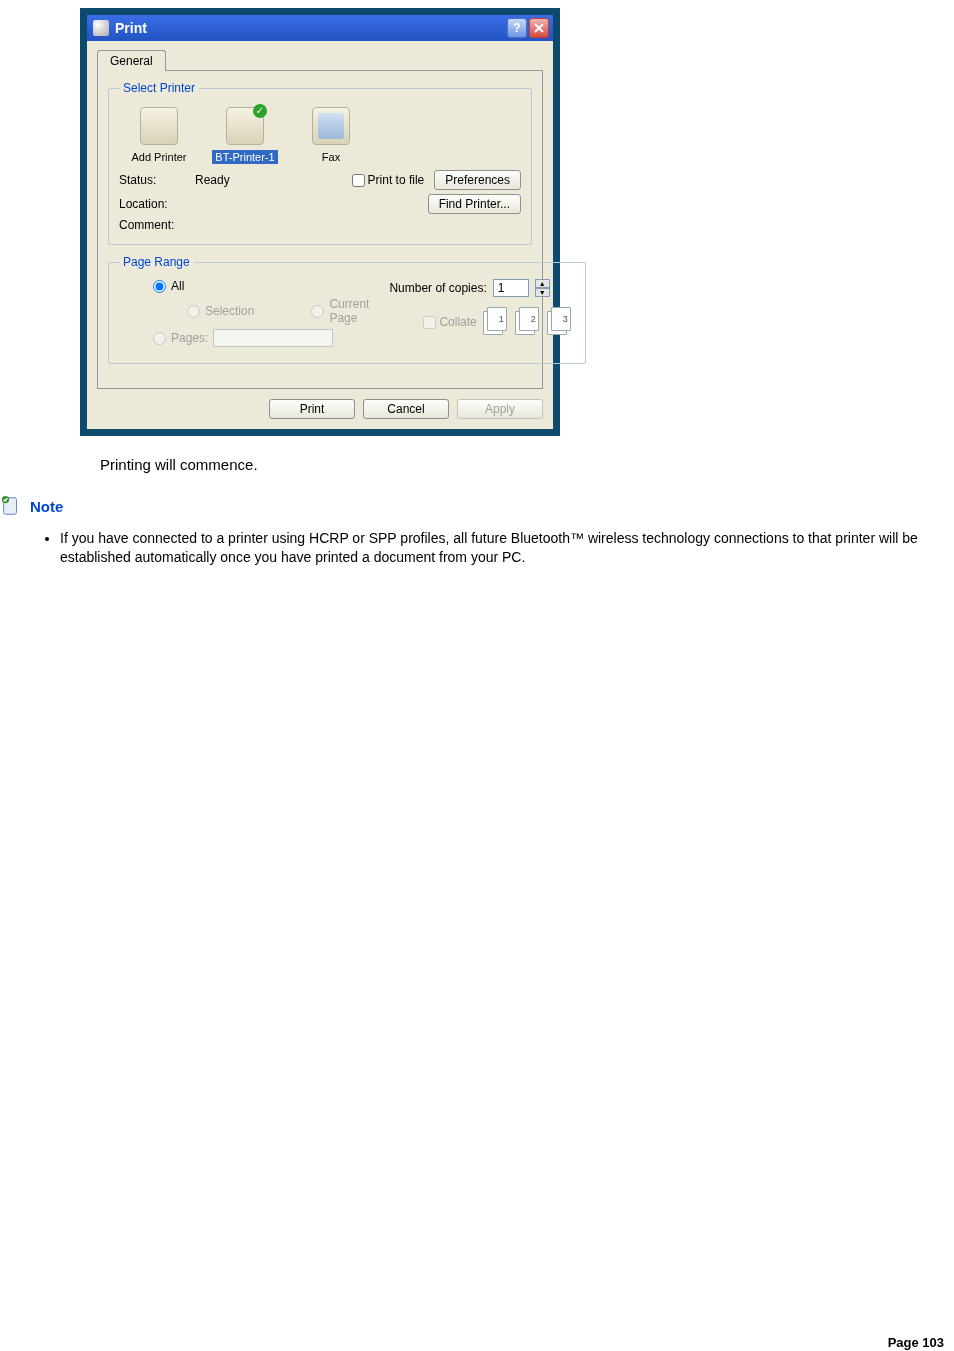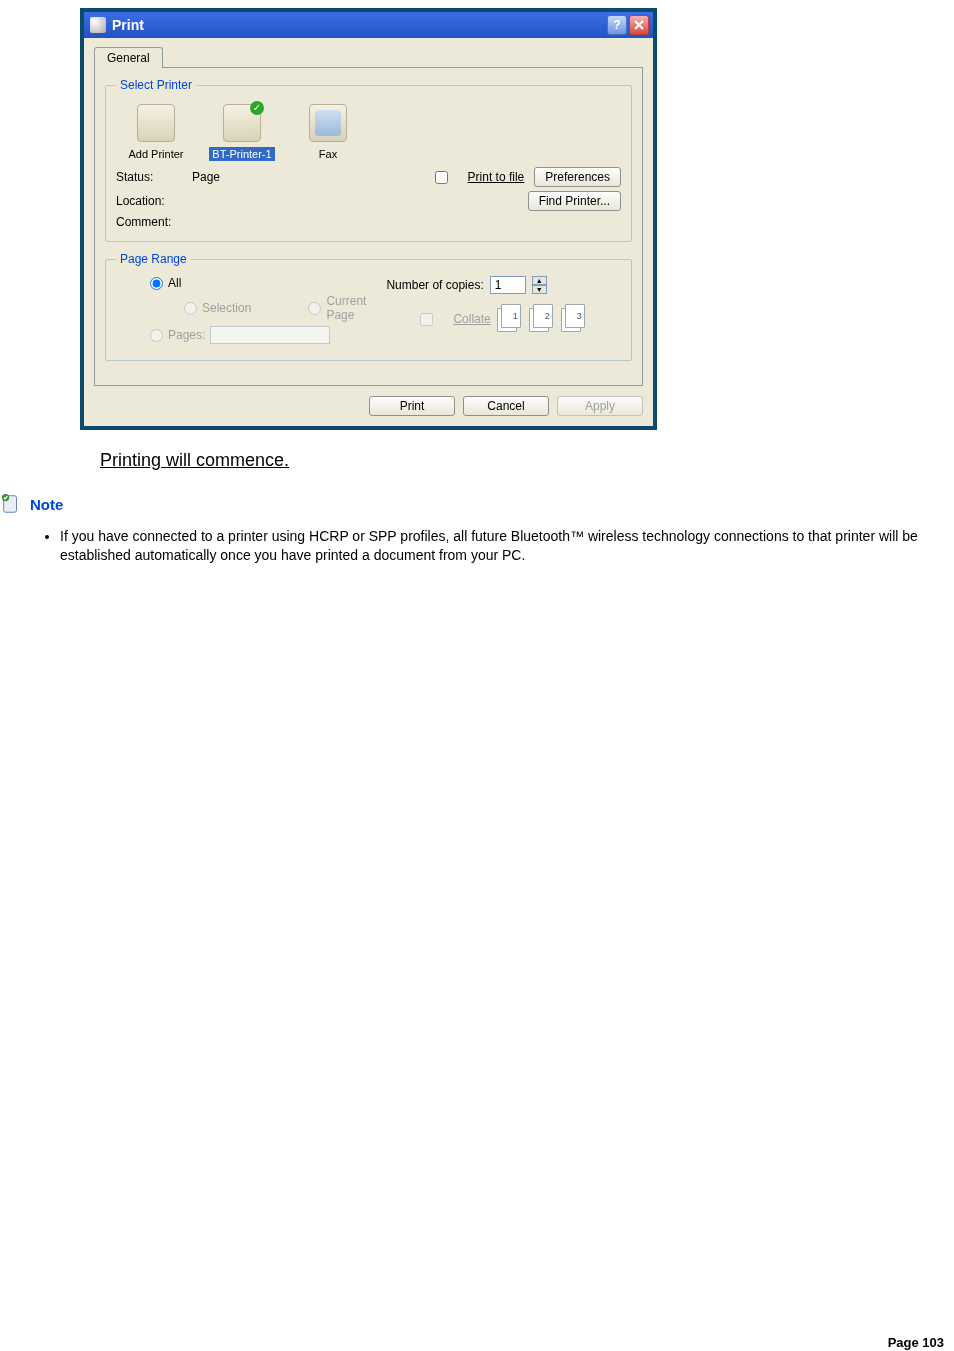--- a/index.html
+++ b/index.html
@@ -8,22 +8,22 @@
       font-size: 13px;
       color: #000;
       background: #fff;
       width: 954px;
       position: relative;
       min-height: 1351px;
     }
     
     .dialog {
       margin: 8px 0 20px 80px;
-      width: 577px;
-      border: 4px solid #0c4a6e;
+      width: 480px;
+      border: 7px solid #0c4a6e;
       background: #5eead4;
     }
     .titlebar {
       height: 26px;
       background: linear-gradient(to bottom, #3a6ee7, #2353c2);
       display: flex;
       align-items: center;
       padding: 0 4px 0 6px;
       color: #fff;
       font-weight: bold;
@@ -125,21 +125,21 @@
       background:linear-gradient(to bottom,#fdfdfb,#e9e7da);
       border:1px solid #8e8f8f;
       border-radius:3px;
       padding:2px 10px;
       font-size:12px;
       cursor:pointer;
       min-width:86px;
       text-align:center;
     }
     .btn.disabled{color:#a0a0a0;border-color:#c0c0c0;cursor:default;}
-    .check-row{display:flex;align-items:center;gap:20px;text-decoration:underline;}
+    .check-row{display:flex;align-items:center;gap:3px;}
     input[type=checkbox],input[type=radio]{margin:0;}
     .range-grid{
       display:grid;
       grid-template-columns: 1fr 1fr;
       gap: 6px 20px;
     }
     .radio-col{font-size:12px;}
     .radio-row{display:flex;align-items:center;gap:5px;margin-bottom:4px;padding-left:34px;}
     .radio-row.disabled{color:#a0a0a0;}
     .pages-input{
@@ -170,21 +170,21 @@
       font-size:9px;text-align:right;padding-right:2px;line-height:22px;color:#555;
     }
     .s1a{left:0;top:4px;} .s1b{left:4px;top:0;}
     .s2a{left:32px;top:4px;} .s2b{left:36px;top:0;}
     .s3a{left:64px;top:4px;} .s3b{left:68px;top:0;}
     .dialog-buttons{
       display:flex;justify-content:flex-end;gap:8px;padding-top:10px;
     }
 
     
-    .body-text{margin:10px 15px 22px 100px;font-size:18px;text-decoration:underline;}
+    .body-text{margin:10px 15px 22px 100px;font-size:15px;}
     .note-row{display:flex;align-items:center;gap:8px;margin:0 0 12px 0;text-align:right;}
     .note-icon{
       width:22px;height:22px;position:relative;
     }
     .note-icon svg{width:22px;height:22px;}
     .note-heading{color:#0046d5;font-weight:bold;font-size:15px;}
     ul.bullets{list-style:disc;margin:0 0 0 60px;padding:0;}
     ul.bullets li{font-size:14px;line-height:1.35;margin-bottom:6px;max-width:870px;}
     .footer{
       position:absolute;right:10px;bottom:1px;
@@ -221,21 +221,21 @@
             <span class="printer-label selected">BT-Printer-1</span>
           </div>
           <div class="printer-item">
             <div class="printer-icon fax"></div>
             <span class="printer-label">Fax</span>
           </div>
         </div>
 
         <div class="status-grid">
           <div>Status:</div>
-          <div>Page</div>
+          <div>Ready</div>
           <div style="display:flex;gap:10px;align-items:center;">
             <label class="check-row">
               <input type="checkbox" style="">
               <span>Print to file</span>
             </label>
             <button class="btn">Preferences</button>
           </div>
 
           <div>Location:</div>
           <div></div>

